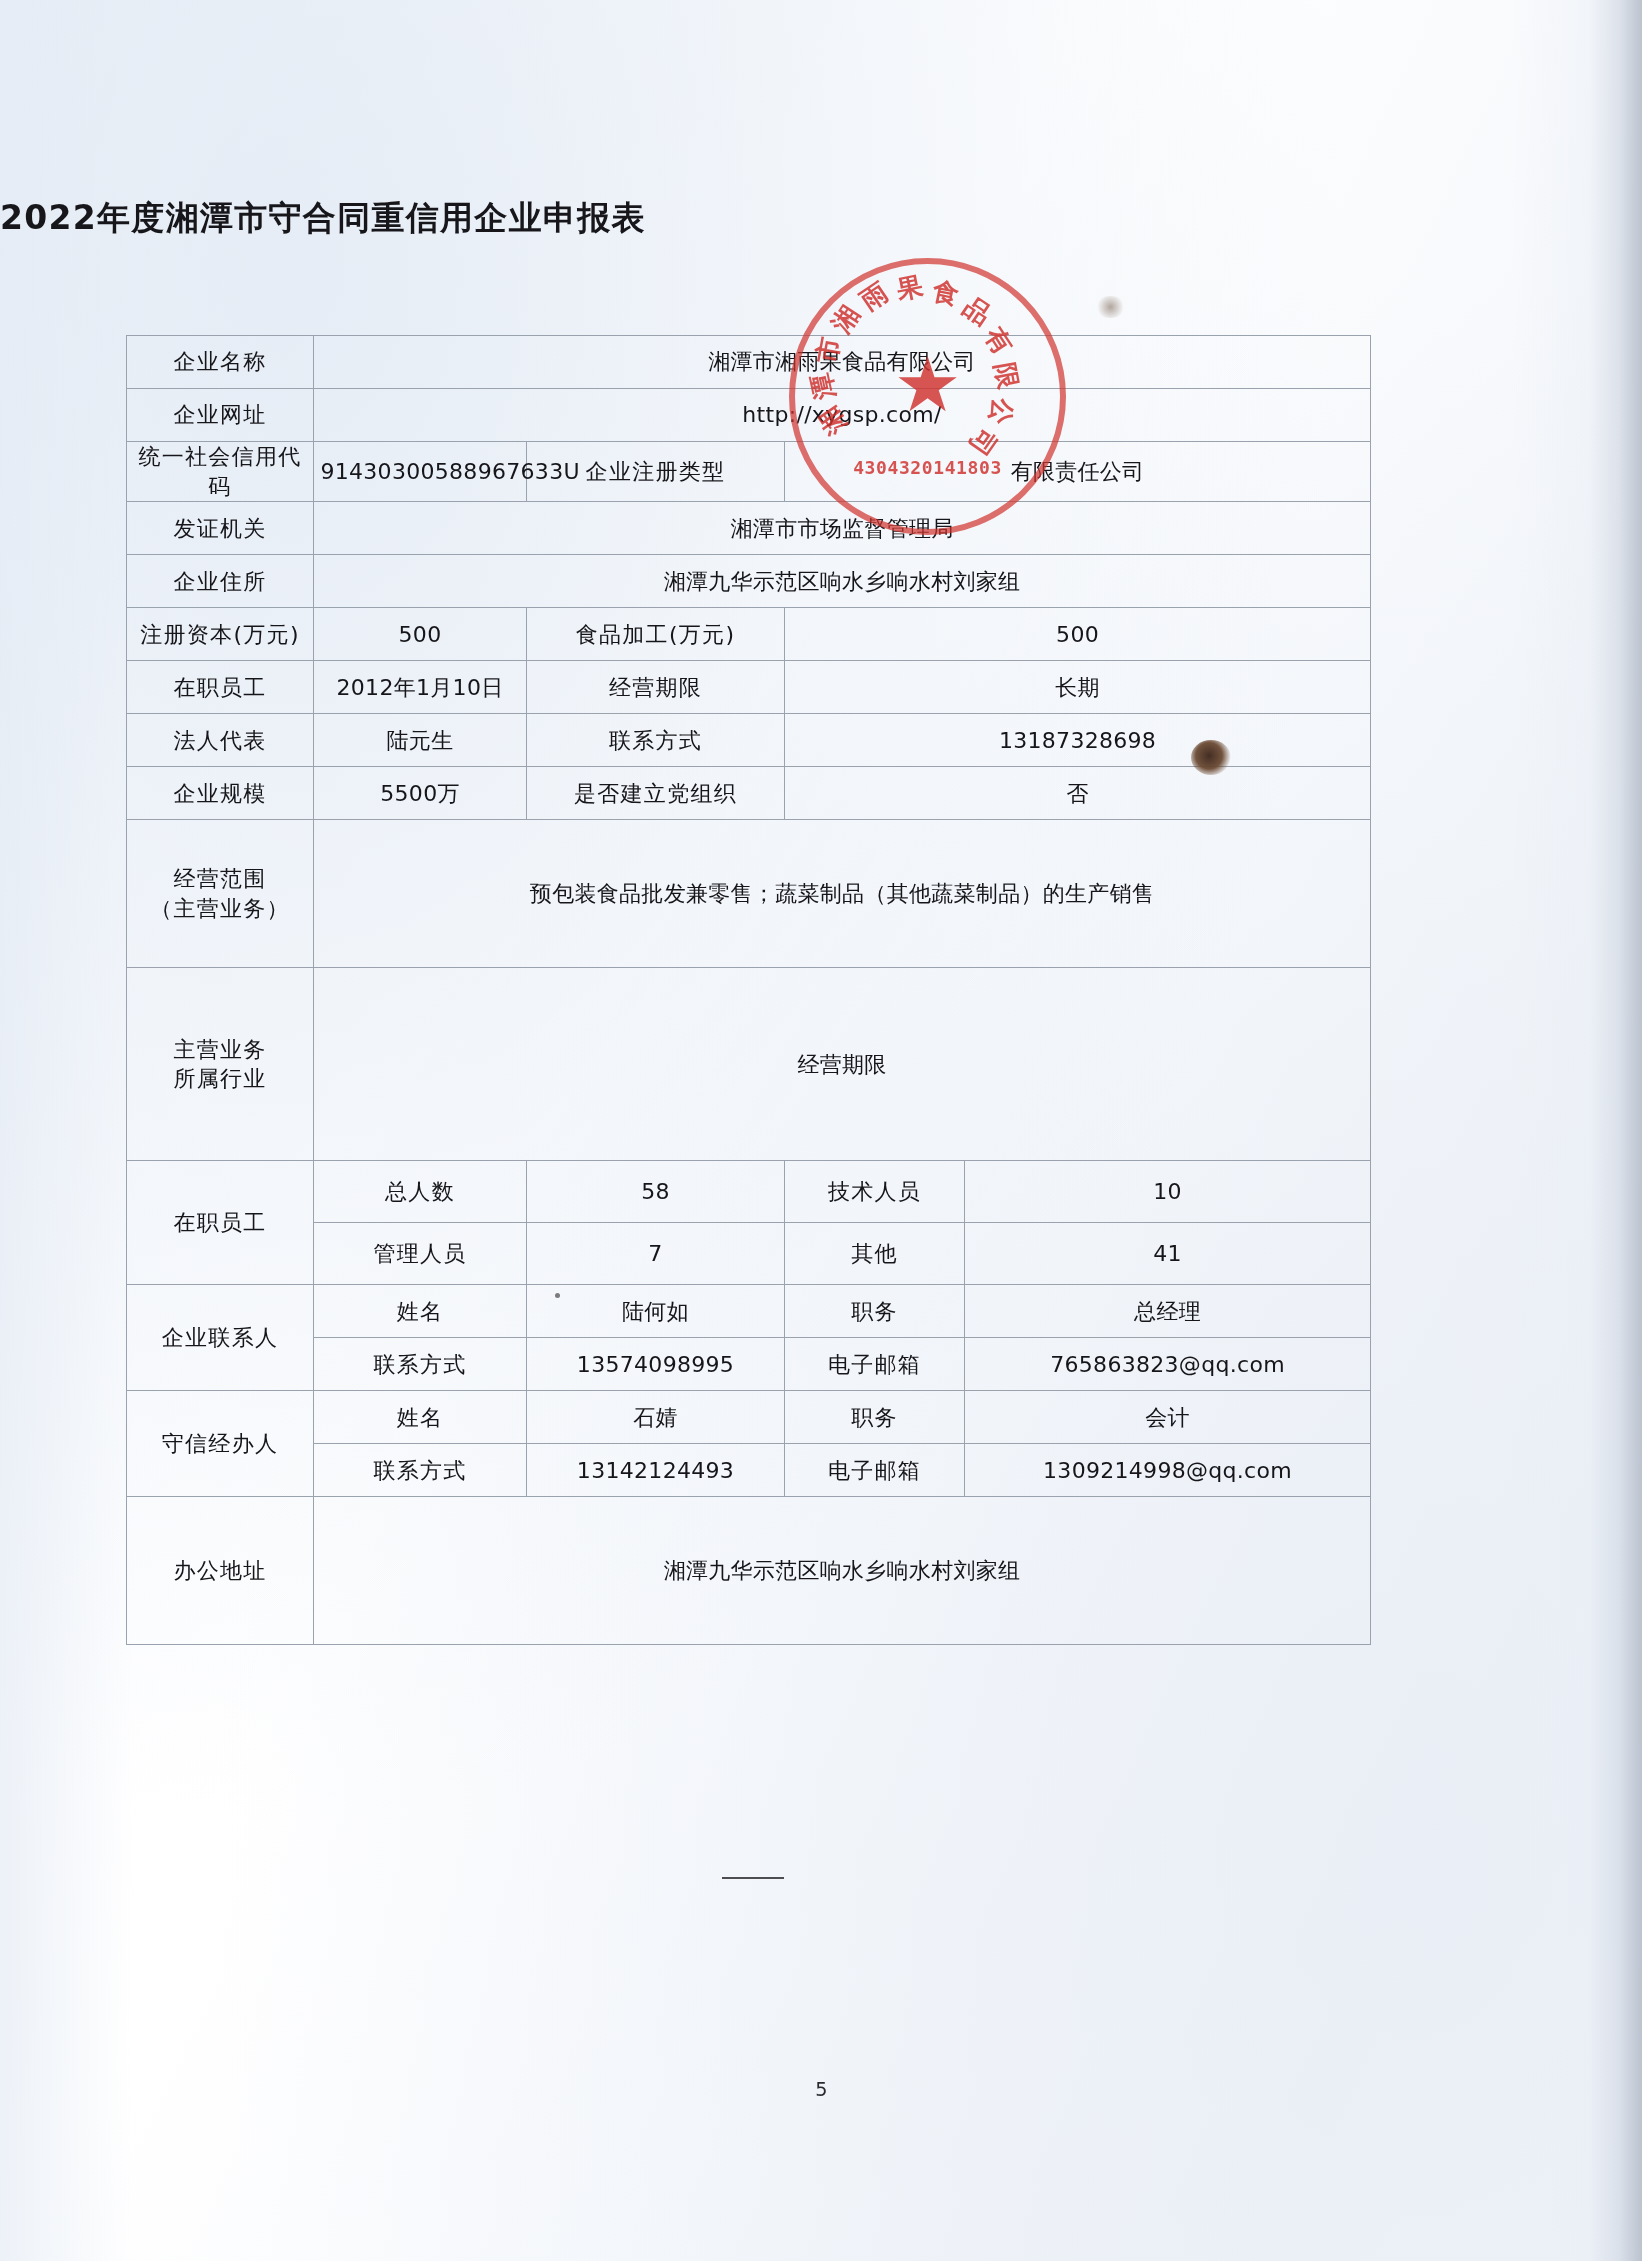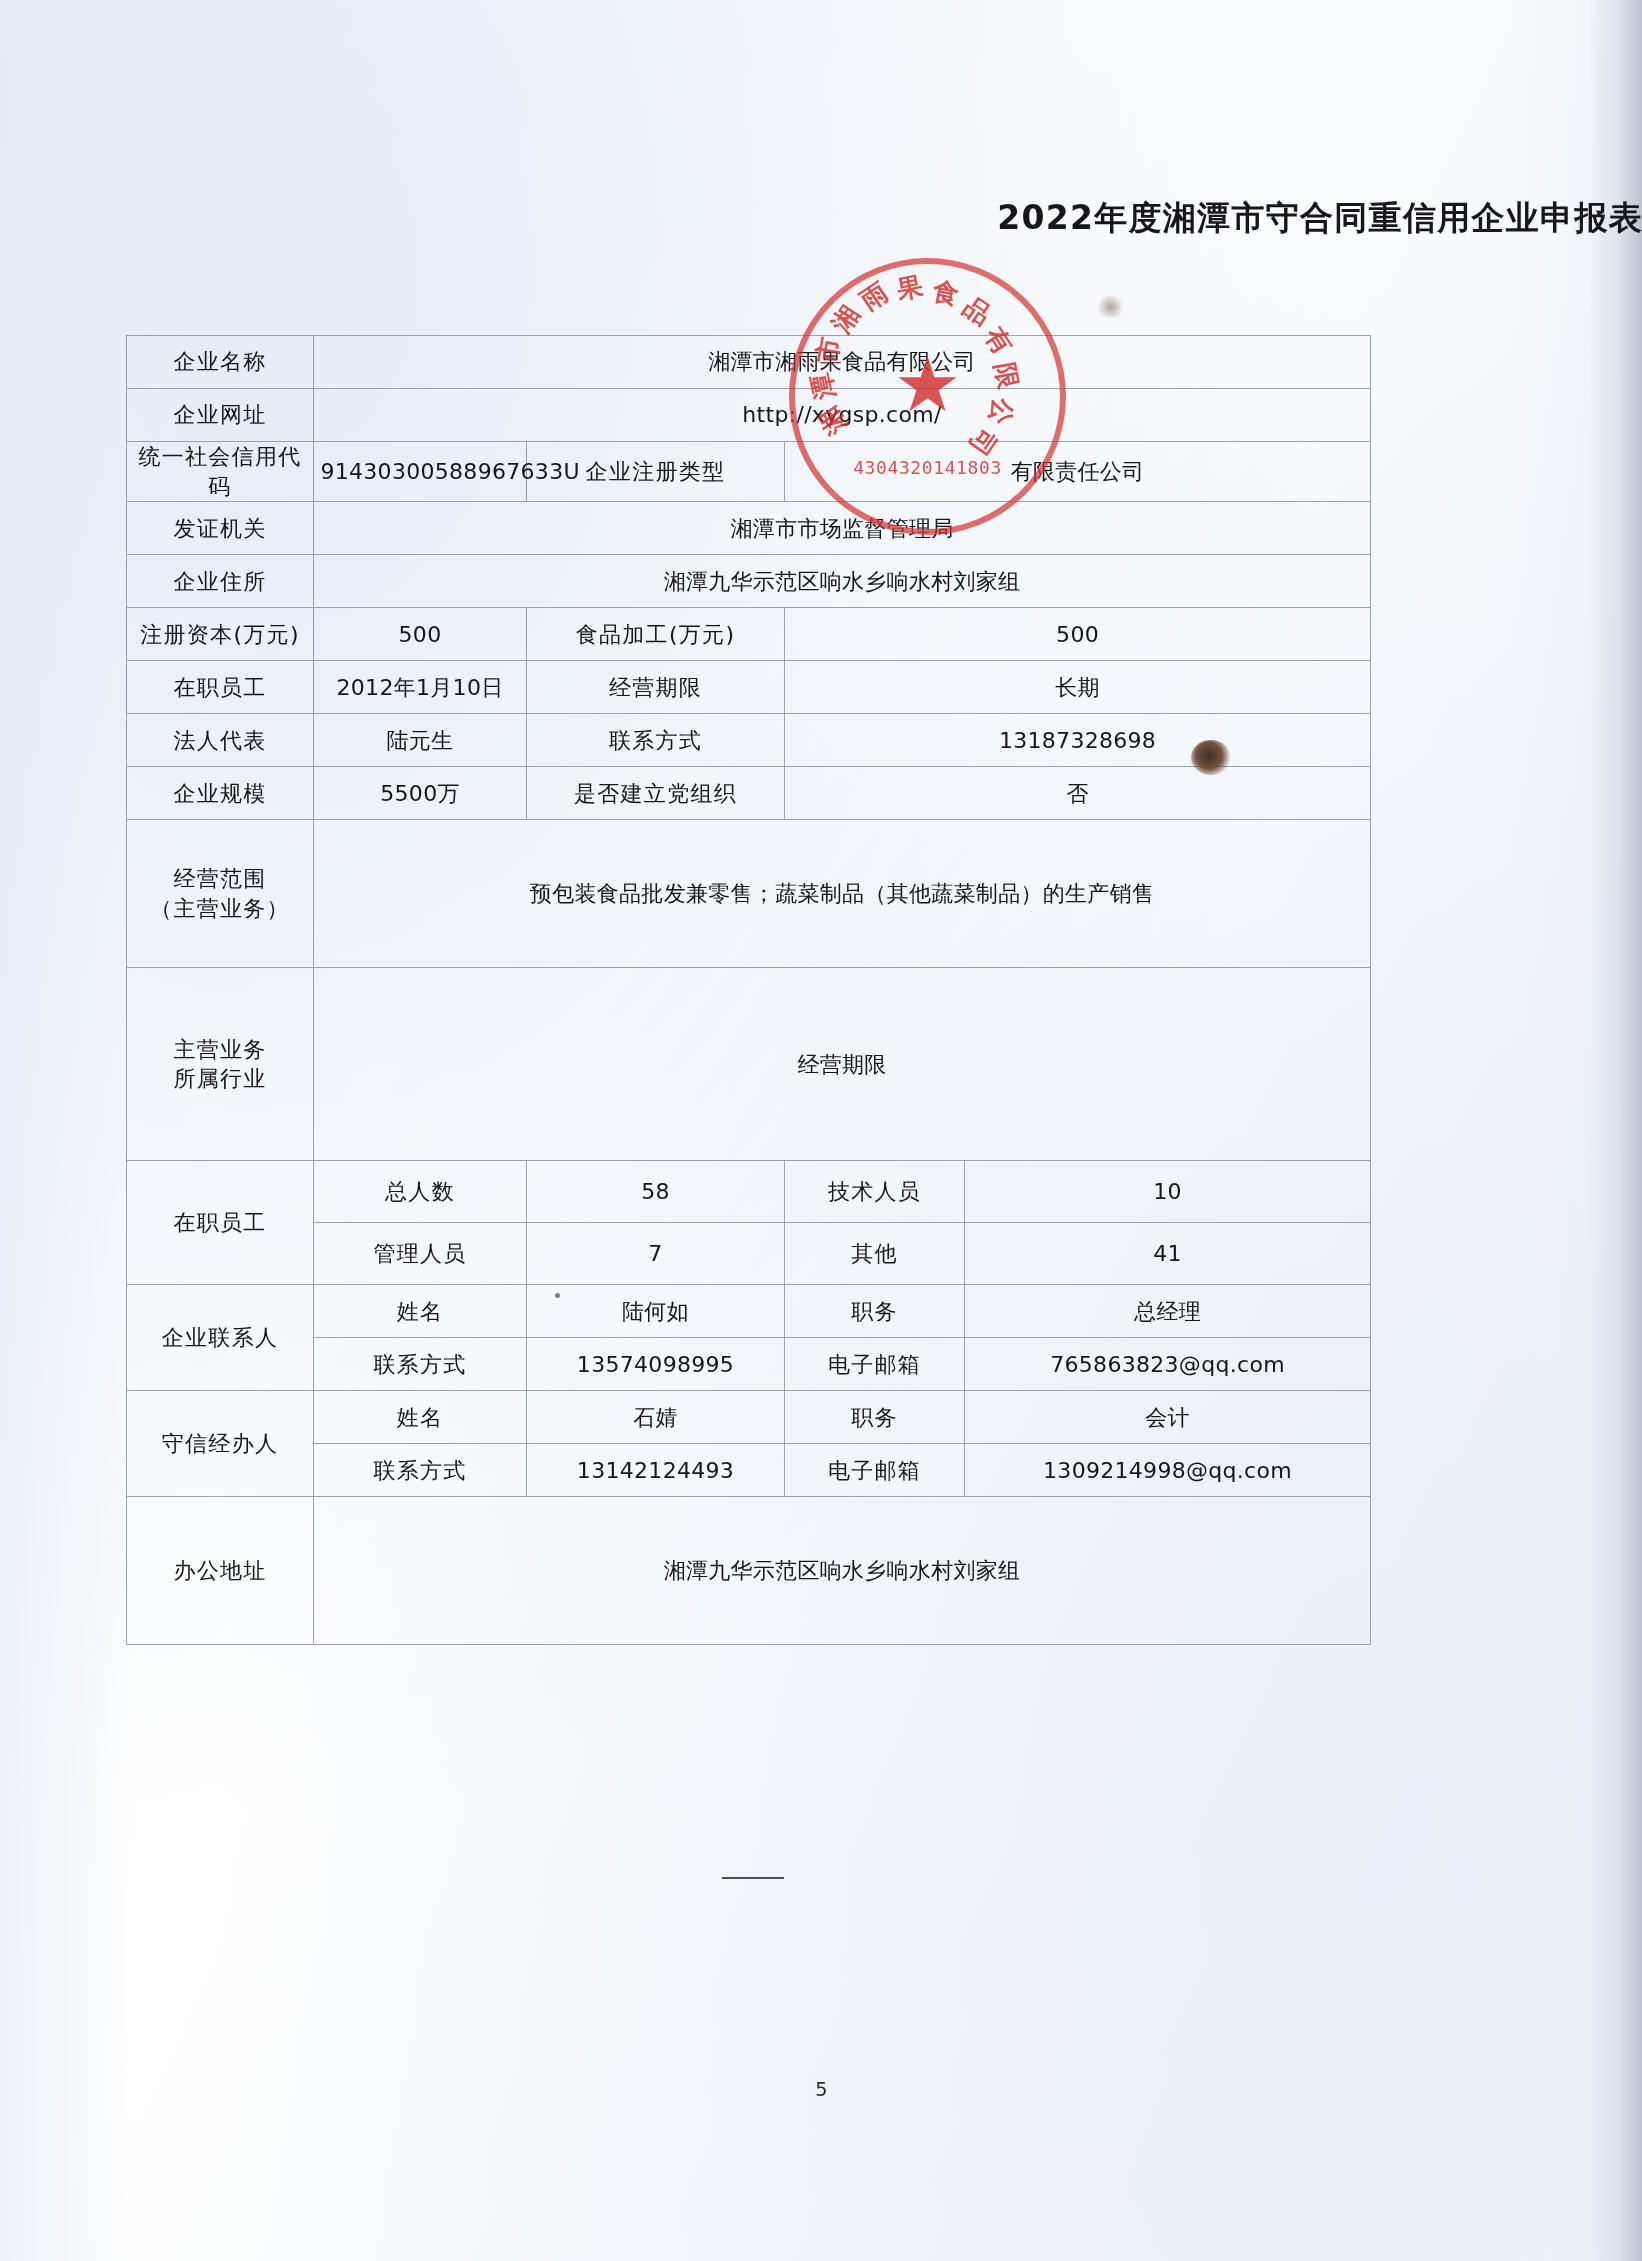--- a/index.html
+++ b/index.html
@@ -34,21 +34,21 @@
     top: 0; right: 0;
     width: 54px; height: 100%;
     background: linear-gradient(90deg, rgba(210,216,226,0) 0%, rgba(206,213,224,.55) 55%, rgba(178,186,199,.85) 100%);
     pointer-events: none;
   }
 
   .doc-title {
     position: absolute;
     top: 196px;
     left: 0; right: 0;
-    text-align: right;
+    text-align: left;
     font-family: "DejaVu Sans", "Liberation Sans", sans-serif;
     font-weight: bold;
     font-size: 33px;
     letter-spacing: 1.3px;
     color: #17171b;
   }
 
   table.form {
     position: absolute;
     left: 126px;
@@ -125,21 +125,21 @@
     font-family: "DejaVu Sans", "Liberation Sans", sans-serif;
     transform-origin: 0 0;
     white-space: nowrap;
   }
   .seal .code {
     position: absolute;
     left: 0; right: 0;
     bottom: 57px;
     text-align: center;
     font-size: 18px;
-    font-weight: normal;
+    font-weight: bold;
     color: #cf2f2b;
     letter-spacing: 0.6px;
     font-family: "DejaVu Sans Mono", monospace;
   }
 
   
   .smudge {
     position: absolute;
     border-radius: 50%;
     pointer-events: none;

